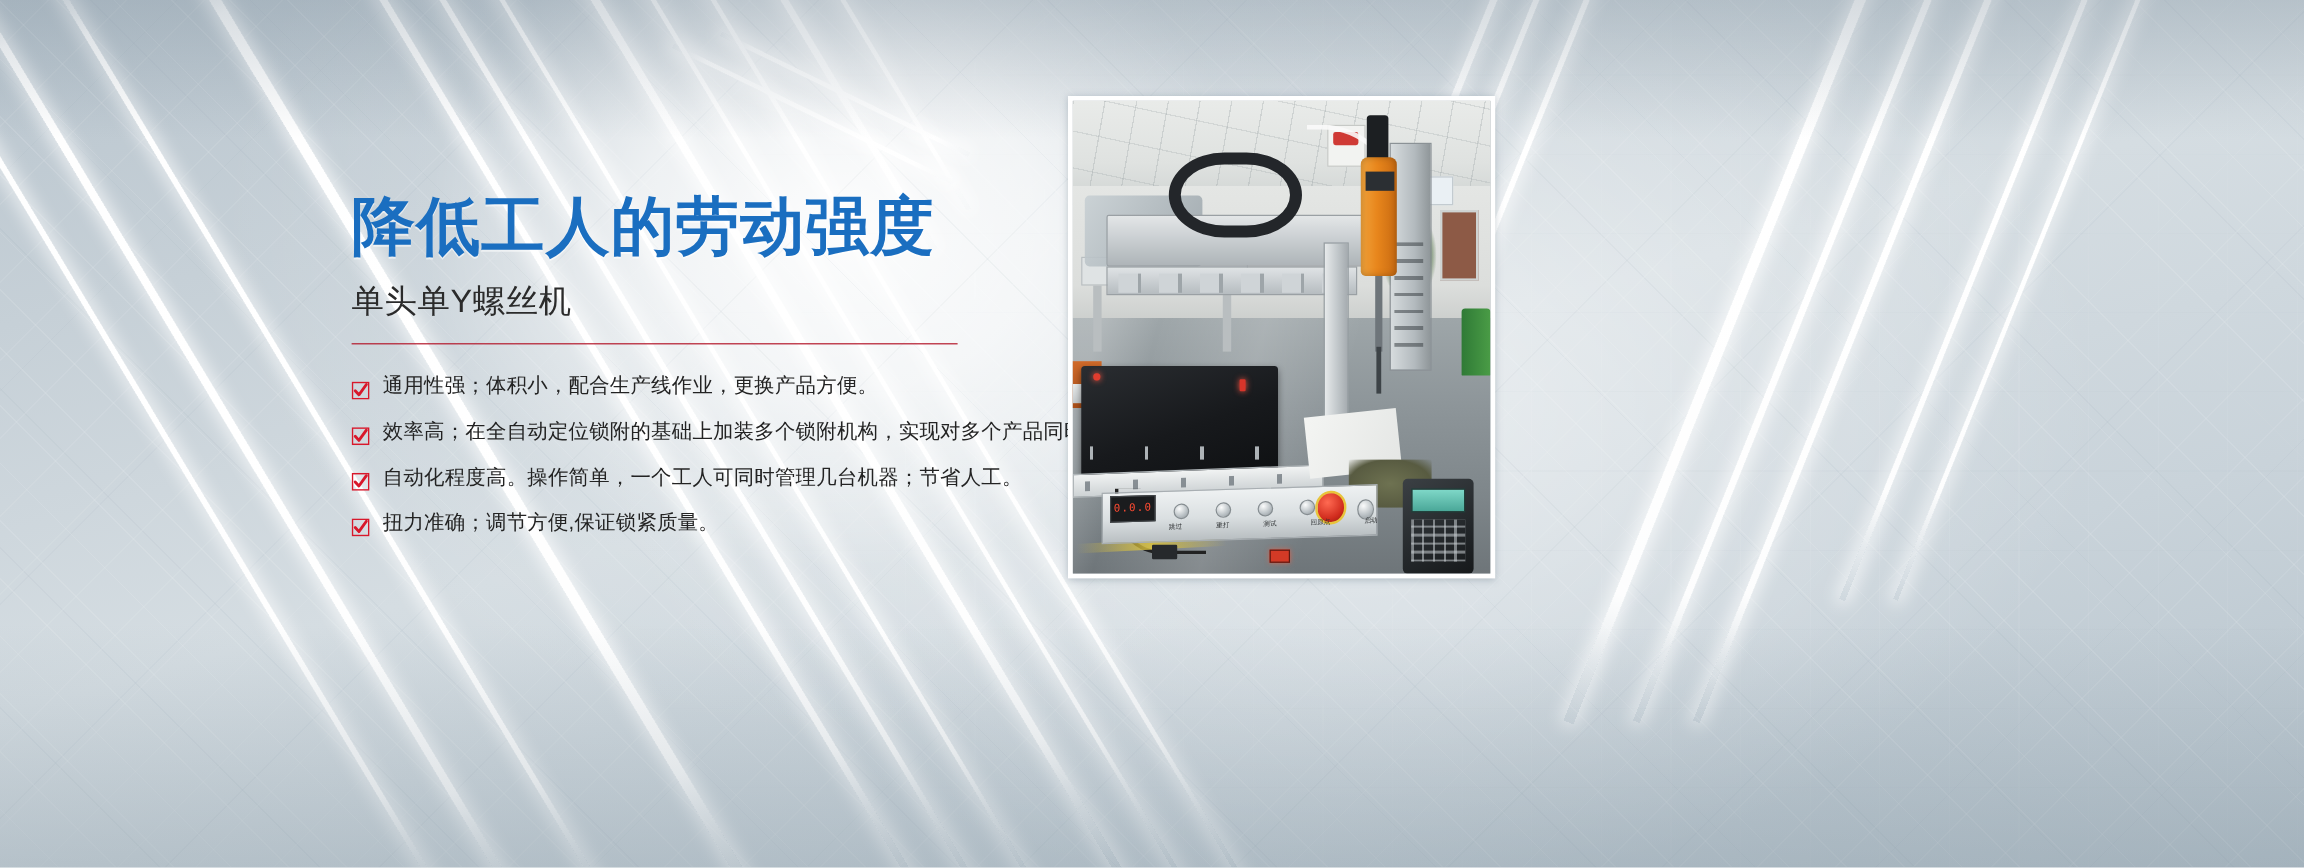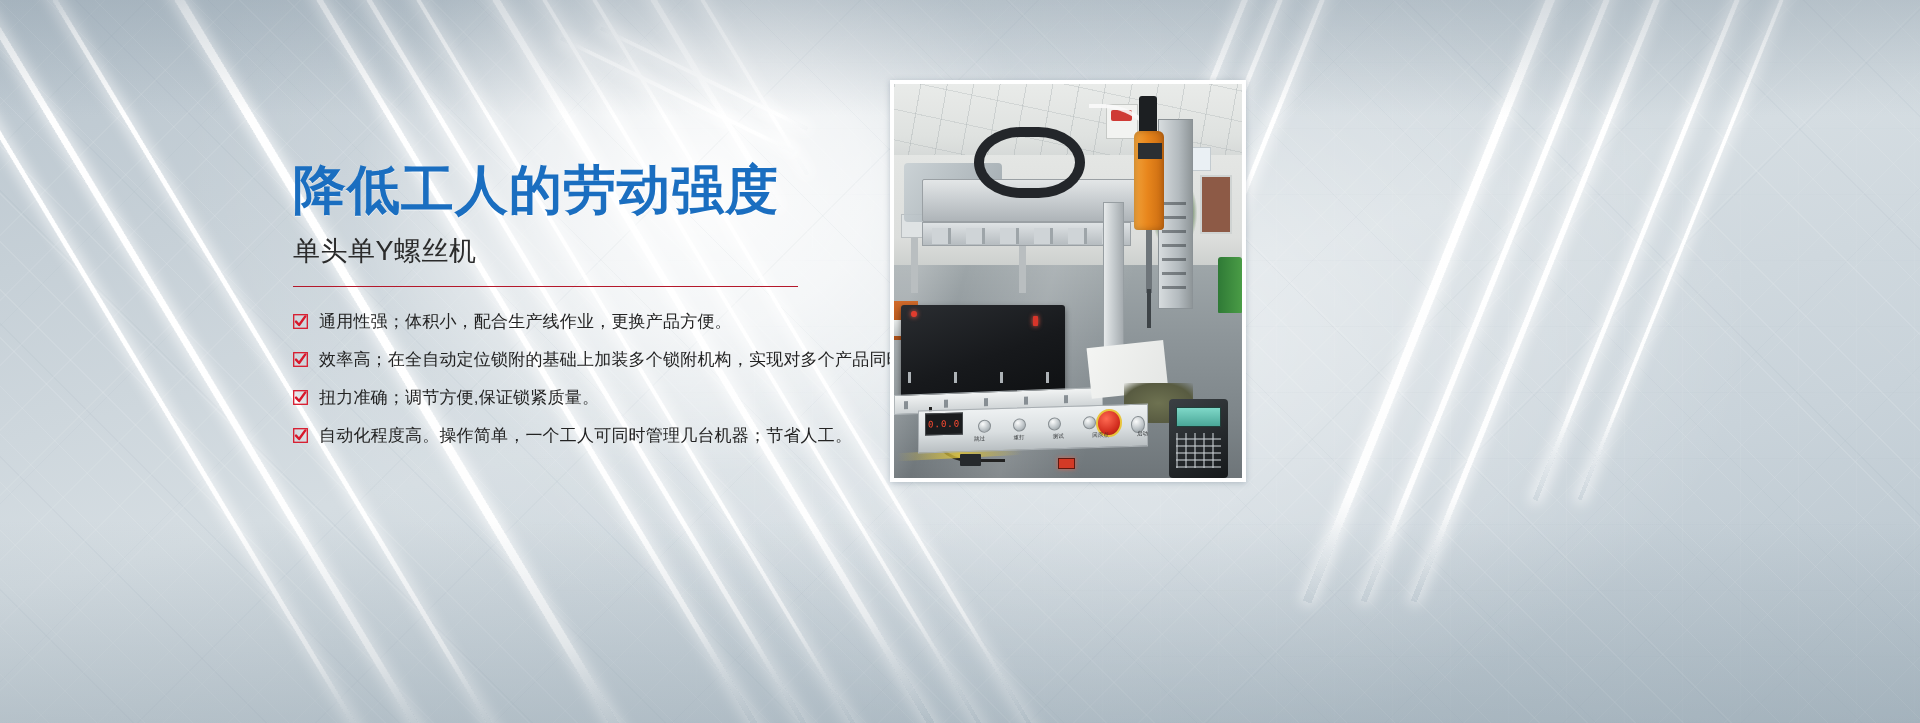--- a/index.html
+++ b/index.html
@@ -85,21 +85,21 @@
     width: 505px;
     height: 0;
     border-top: 1.6px solid #b4182b;
   }
   .bullets {
     margin-top: 24px;
     list-style: none;
   }
   .bullet {
     display: flex;
-    align-items: flex-start;
+    align-items: flex-end;
     margin-bottom: 16px;
     white-space: nowrap;
   }
   .check {
     flex: 0 0 auto;
     width: 15px; height: 15px;
     margin-top: 3px;
     margin-right: 11px;
     position: relative;
     display: inline-block;
@@ -302,31 +302,31 @@
       </li>
 
 
       <li class="bullet">
         <span class="check">
           <svg width="15" height="15" viewBox="0 0 15 15">
             <rect x="0.7" y="0.7" width="13.6" height="13.6" fill="none" stroke="#d8182b" stroke-width="1.3"></rect>
             <path d="M3 7.6 L6.1 11 L12.3 2.4" fill="none" stroke="#d8182b" stroke-width="2.4" stroke-linecap="round" stroke-linejoin="round"></path>
           </svg>
         </span>
-        <span class="bullet-text">扭力准确；调节方便,保证锁紧质量。</span>
+        <span class="bullet-text">自动化程度高。操作简单，一个工人可同时管理几台机器；节省人工。</span>
       </li>
 
       <li class="bullet">
         <span class="check">
           <svg width="15" height="15" viewBox="0 0 15 15">
             <rect x="0.7" y="0.7" width="13.6" height="13.6" fill="none" stroke="#d8182b" stroke-width="1.3"></rect>
             <path d="M3 7.6 L6.1 11 L12.3 2.4" fill="none" stroke="#d8182b" stroke-width="2.4" stroke-linecap="round" stroke-linejoin="round"></path>
           </svg>
         </span>
-        <span class="bullet-text">自动化程度高。操作简单，一个工人可同时管理几台机器；节省人工。</span>
+        <span class="bullet-text">扭力准确；调节方便,保证锁紧质量。</span>
       </li>
 
 
     </ul>
   </div>
 
   <div class="photo-frame">
     <div class="photo">
       <div class="ph-ceiling"></div>
       <div class="ph-ceilgrid"></div>

